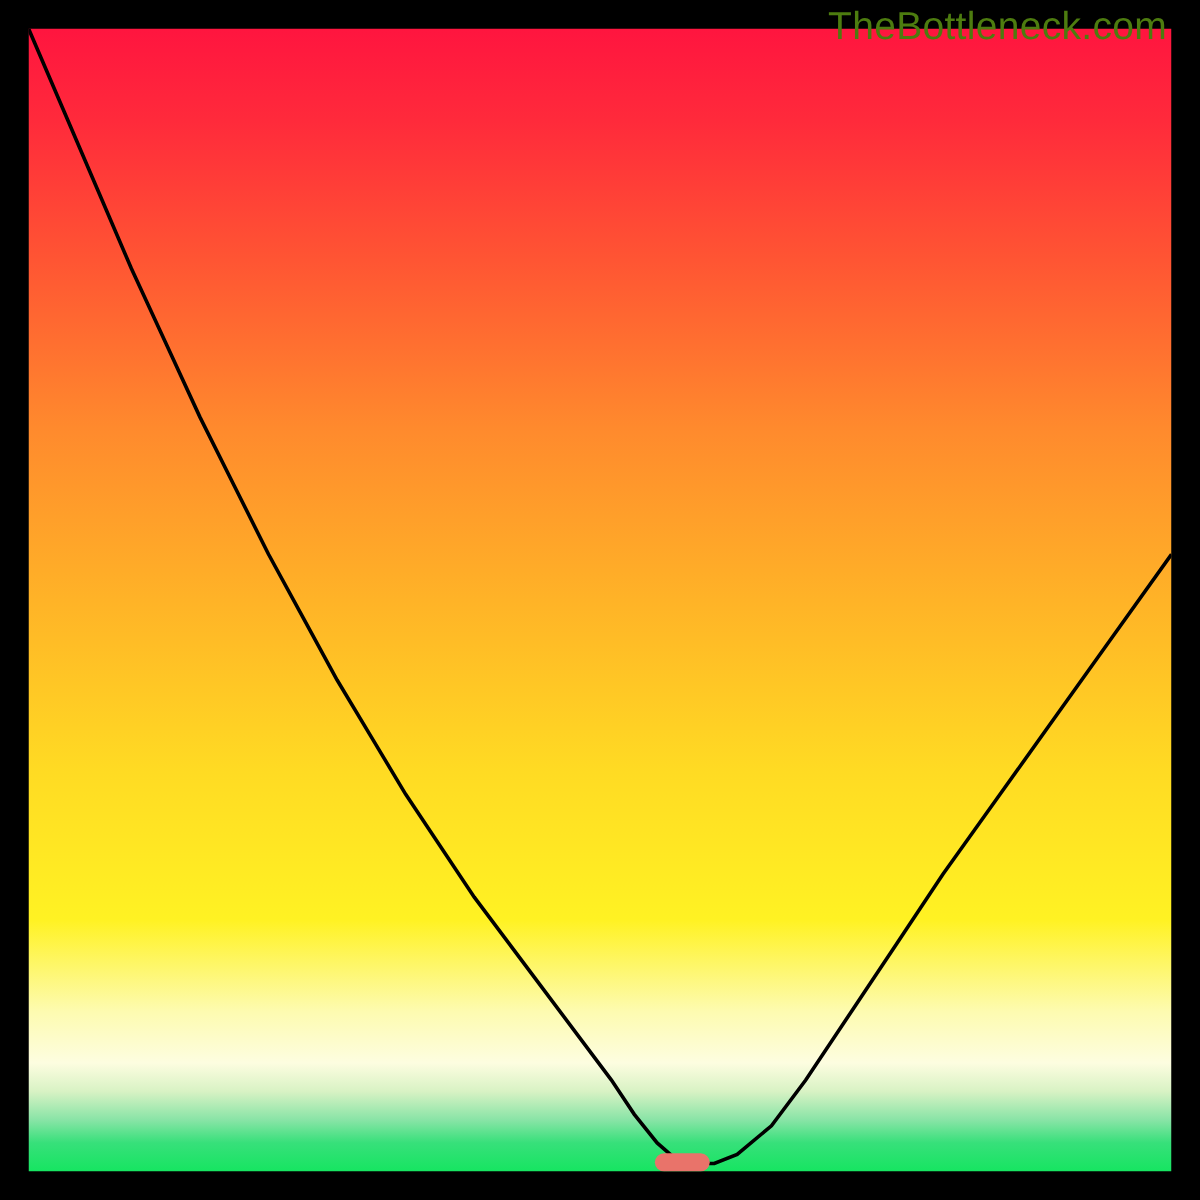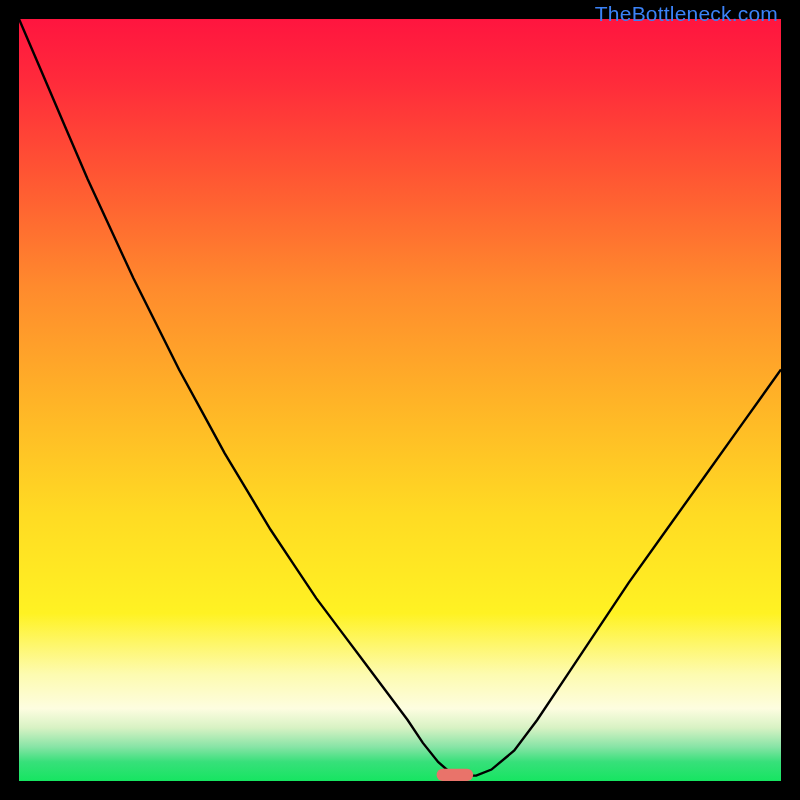--- a/index.html
+++ b/index.html
@@ -23,22 +23,22 @@
     position: absolute;
     left: 0;
     top: 0;
     width: 762px;
     height: 762px;
   }
   .watermark {
     position: absolute;
     top: 2px;
     right: 22px;
-    color: #3b82f6;
-    font-size: 21px;
+    color: #4d7c0f;
+    font-size: 26px;
     font-weight: 400;
     letter-spacing: 0.2px;
   }
 </style>
 </head>
 <body>
 
 <div class="frame">
   <svg class="plot" viewBox="0 0 762 762" preserveAspectRatio="none">
     <defs>

